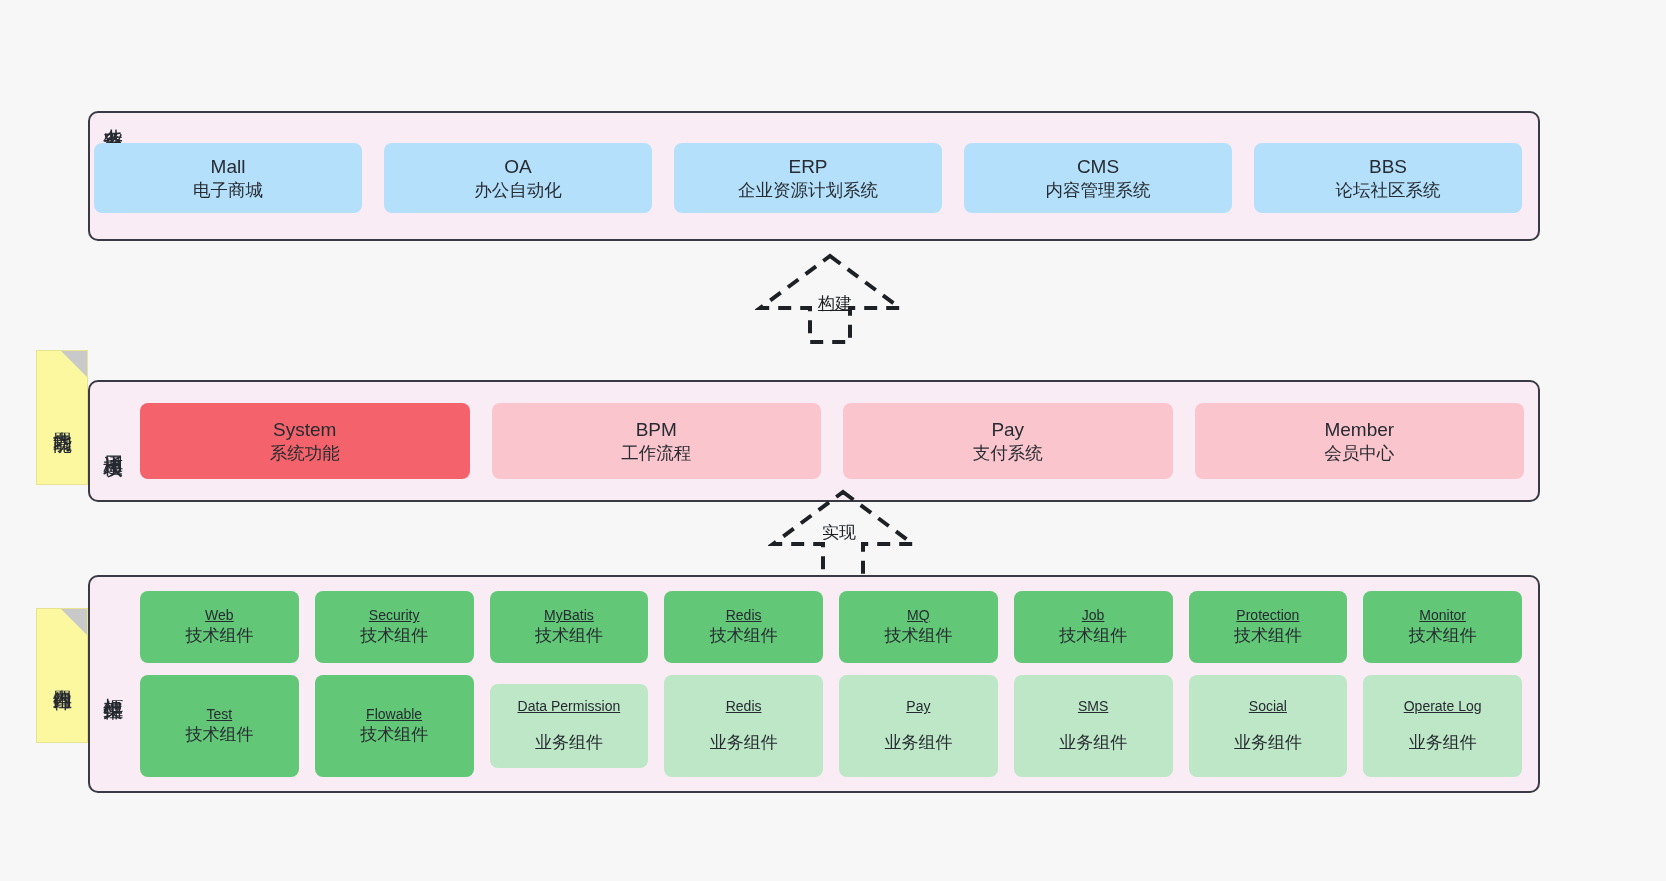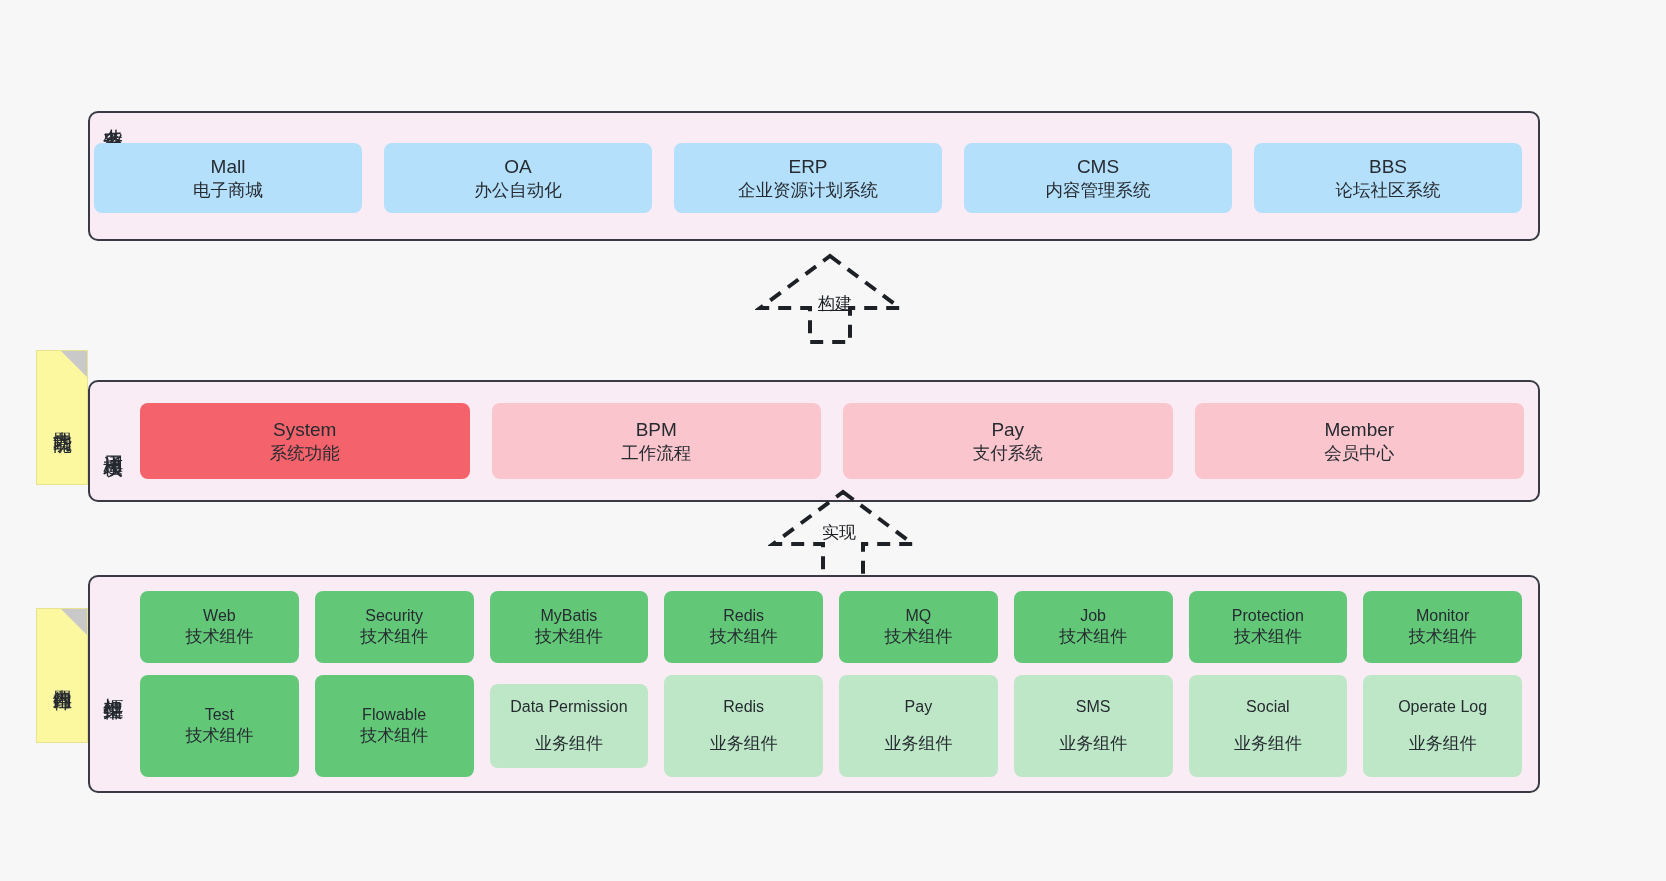--- a/index.html
+++ b/index.html
@@ -83,21 +83,21 @@
   #panel-common { left: 88px; top: 368px; width: 1452px; height: 122px; margin-top: 12px; }
   #panel-common .cell { height: 76px; }
 
   
   #panel-framework { left: 88px; top: 575px; width: 1452px; height: 218px; }
   #panel-framework .panel-body { gap: 12px; padding: 14px 16px 14px 4px; }
   #panel-framework .row { gap: 16px; }
   #panel-framework .cell { height: 72px; }
   #panel-framework .row-2 .cell { height: 102px; align-self: center; }
   #panel-framework .cell.tall { height: 84px; }
-  #panel-framework .cell .t1 { font-size: 16px; }
+  #panel-framework .cell .t1 { font-size: 14px; text-decoration: underline; }
   #panel-framework .cell .t2 { font-size: 17px; }
 
   
   .sticky {
     position: absolute;
     background: #fbf8a0;
     border: 1px solid #e8e390;
     display: flex;
     align-items: center;
     justify-content: center;

